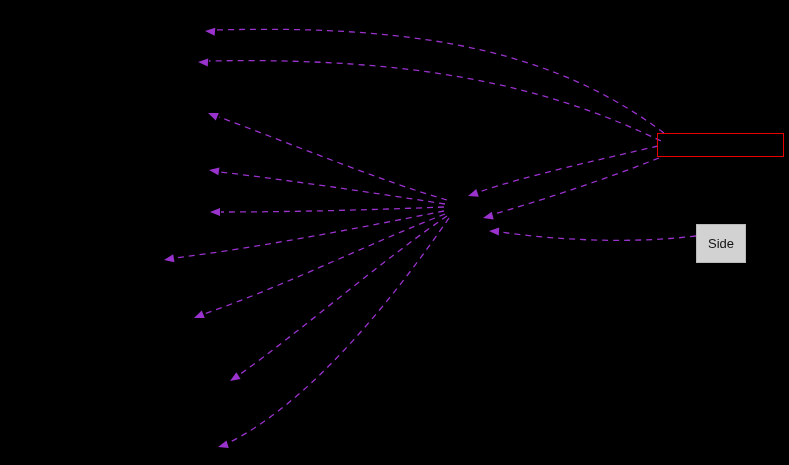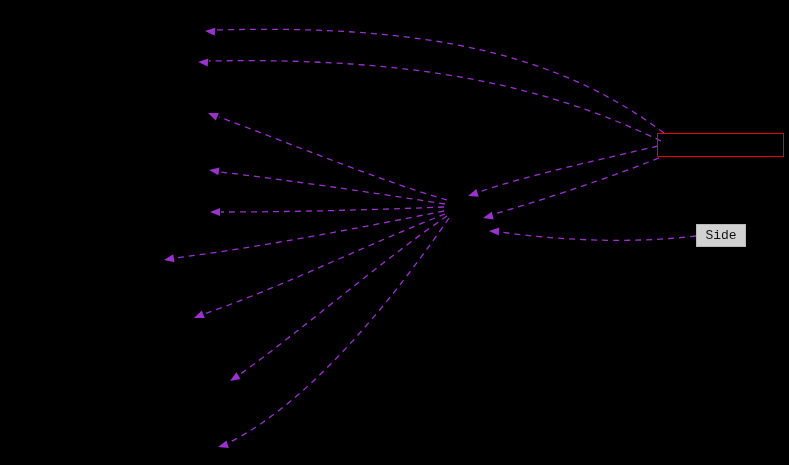--- a/index.html
+++ b/index.html
@@ -63,16 +63,16 @@
       <path d="M 445,214 C 368,244 282,287 204,314" fill="none" stroke="#9a32cd" stroke-width="1.3" stroke-dasharray="6,5"></path>
       <path d="M0,0 L10,4 L10,-4 Z" fill="#9a32cd" transform="translate(194,318) rotate(-22)"></path>
       <path d="M 447,216 C 380,262 302,330 239,375" fill="none" stroke="#9a32cd" stroke-width="1.3" stroke-dasharray="6,5"></path>
       <path d="M0,0 L10,4 L10,-4 Z" fill="#9a32cd" transform="translate(230,381) rotate(-32)"></path>
       <path d="M 449,218 C 398,292 312,402 228,443" fill="none" stroke="#9a32cd" stroke-width="1.3" stroke-dasharray="6,5"></path>
       <path d="M0,0 L10,4 L10,-4 Z" fill="#9a32cd" transform="translate(218,447) rotate(-16)"></path>
     </svg>
 
   <div class="node current" id="node-current" style="left: 657px; top: 133px; width: 127px; height: 24px; border: 1.5px solid rgb(230, 0, 0);"></div>
 
-  <div class="node plain" id="node-side" style="left: 696px; top: 224px; width: 50px; height: 23px; background: rgb(210, 210, 210); color: rgb(17, 17, 17); font-family: Liberation Mono, monospace;">
+  <div class="node plain" id="node-side" style="left: 696px; top: 224px; width: 50px; height: 39px; background: rgb(210, 210, 210); color: rgb(17, 17, 17);">
     <span>Side</span>
   </div>
 </div>
 
 </body></html>

